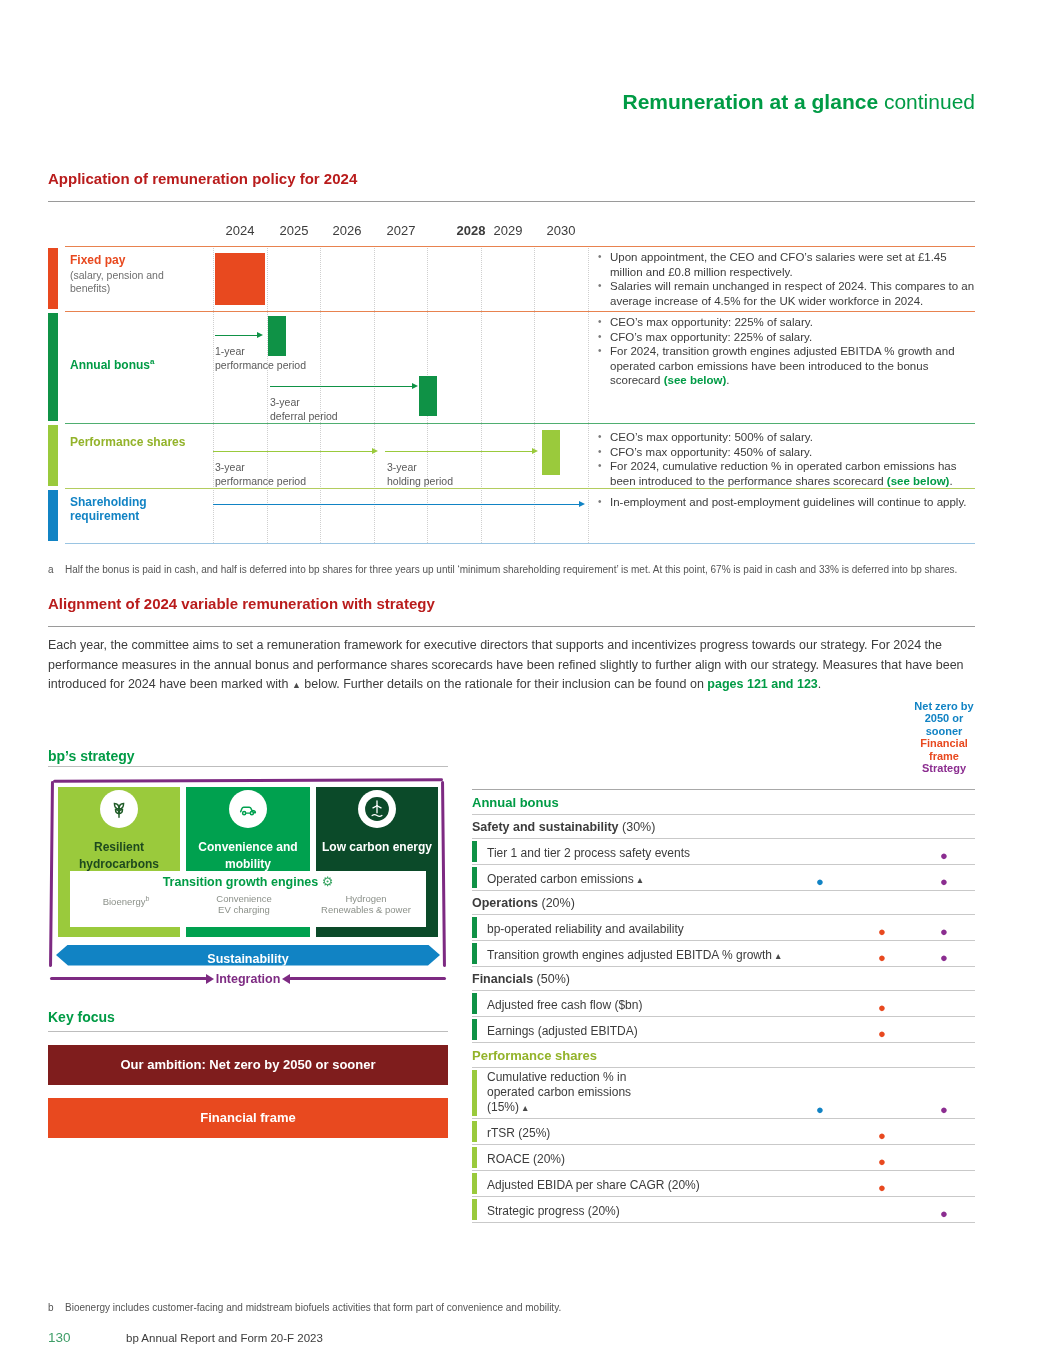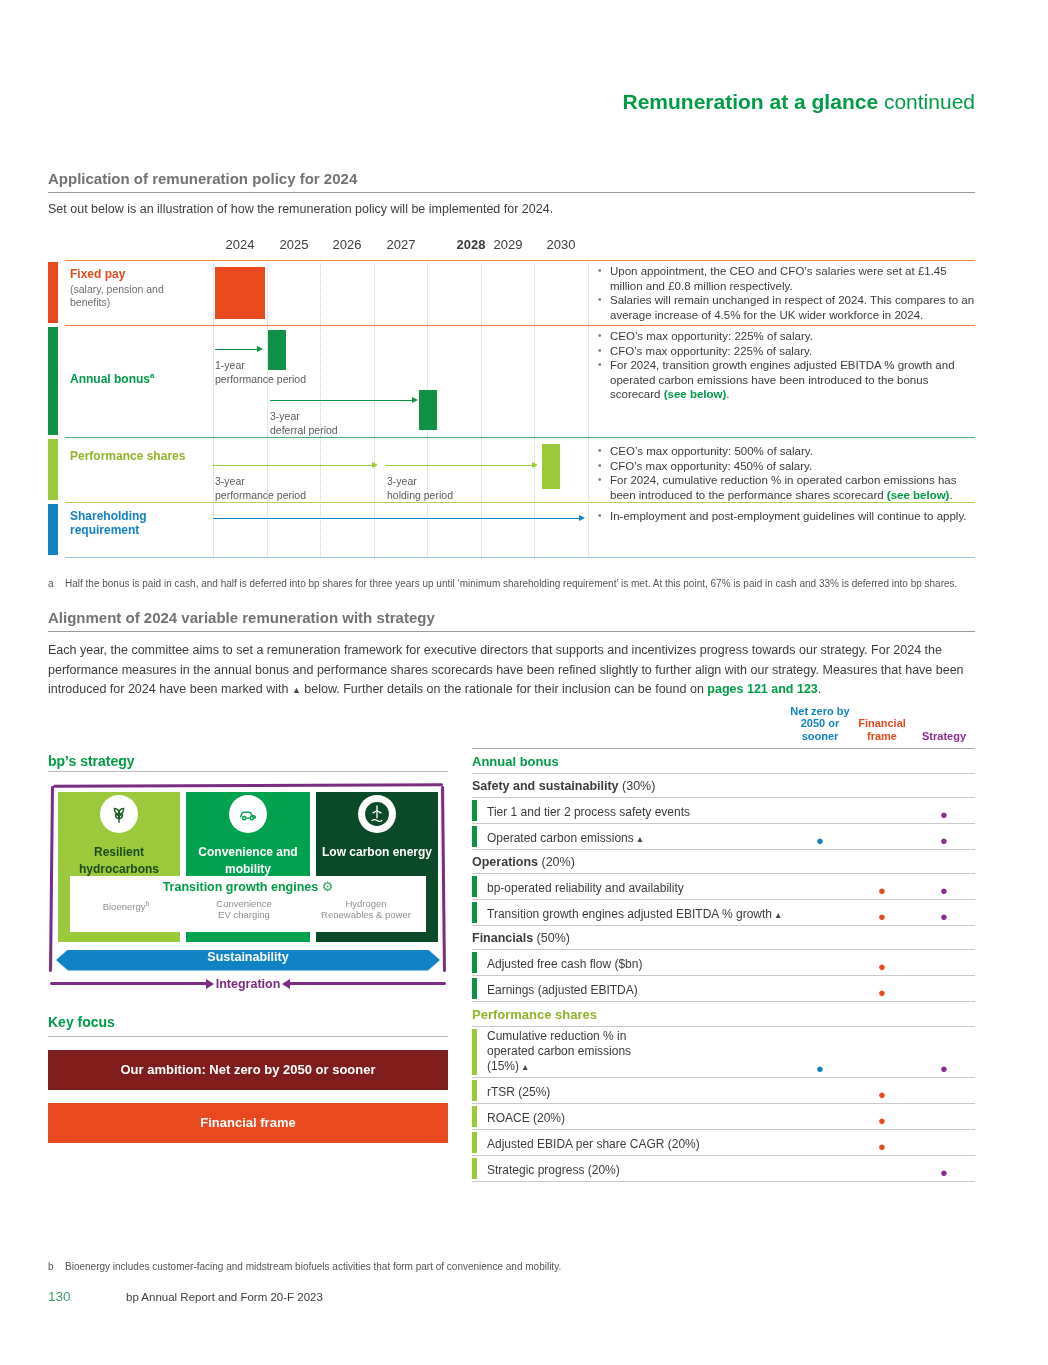--- a/index.html
+++ b/index.html
@@ -7,22 +7,22 @@
   .page {
     position:relative; width:1048px; height:1365px; margin:0 auto; background:#ffffff;
     font-family:"Liberation Sans", sans-serif; color:#3c3c3c; overflow:hidden;
   }
   .content { padding:90px 73px 0 48px; }
 
   
   .doc-title { font-size:21px; font-weight:bold; color:#009b45;text-align:right; }
   .doc-title .suffix { font-weight:normal; }
   .sec-head {
-    font-size:15px; font-weight:bold; color:#737373;
-    padding-bottom:5px; border-bottom:1px solid #9a9a9a;
+    font-size:15px; font-weight:bold; color:#b91c1c;
+    padding-bottom:14px; border-bottom:1px solid #9a9a9a;
   }
   .intro { font-size:12.5px; margin-top:9px; color:#3c3c3c; }
 
   
   .timeline { position:relative; height:330px; margin-top:21px; }
   .tl-year { position:absolute; top:0; width:54px; text-align:center; font-size:13px; color:#3c3c3c; }
   .vline { position:absolute; top:23px; height:297px; width:0; border-left:1px dotted #cfcfcf; }
   .hline { position:absolute; left:17px; width:910px; height:1px; }
   .rowbar { position:absolute; left:0; width:10px; }
   .tl-label { position:absolute; left:22px; width:135px; font-size:12px; font-weight:bold; line-height:14px; }
@@ -60,32 +60,32 @@
   .pillar-name { position:absolute; left:0; right:0; top:52px; text-align:center; font-size:12px; font-weight:bold; line-height:17px; }
   .icon-circle { position:absolute; left:50%; transform:translateX(-50%); top:3px; width:38px; height:38px; background:#fff; border-radius:50%; display:flex; align-items:center; justify-content:center; }
   .white-band { position:absolute; left:22px; top:96px; width:356px; height:56px; background:#fff; z-index:2; text-align:center; }
   .tge-title { font-size:12.5px; font-weight:bold; color:#009b45; margin-top:3px; }
   .gear { font-size:13px; font-weight:normal; color:#3aa564; }
   .engines { display:flex; margin-top:4px; }
   .engine { font-size:9.5px; color:#8c918a; line-height:11.5px; }
   .engine sup { font-size:7px; }
   .sus-arrow { position:absolute; left:8px; top:170px; width:384px; height:21px; background:#1183c4;
     clip-path:polygon(12px 0, calc(100% - 12px) 0, 100% 50%, calc(100% - 12px) 100%, 12px 100%, 0 50%);
-    display:flex; align-items:flex-start; justify-content:center; color:#fff; font-size:12.5px; font-weight:bold; }
+    display:flex; align-items:flex-end; justify-content:center; color:#fff; font-size:12.5px; font-weight:bold; }
   .integration { position:absolute; left:2px; right:2px; top:197px; display:flex; align-items:center; }
   .int-line { flex:1; height:3px; background:#7d2a82; border-radius:2px; position:relative; }
   .int-line.l:after { content:""; position:absolute; right:-7px; top:-3.5px; border-left:8px solid #7d2a82; border-top:5px solid transparent; border-bottom:5px solid transparent; }
   .int-line.r:after { content:""; position:absolute; left:-7px; top:-3.5px; border-right:8px solid #7d2a82; border-top:5px solid transparent; border-bottom:5px solid transparent; }
   .int-text { color:#7d2a82; font-size:12.5px; font-weight:bold; margin:0 9px; }
 
   .keyfocus-head { margin-top:16px; font-size:14px; font-weight:bold; color:#009b45; padding-bottom:6px; border-bottom:1px solid #bdbdbd; }
   .kf-bar { height:40px; display:flex; align-items:center; justify-content:center; color:#fff; font-size:13px; font-weight:bold; }
 
   
-  .sc-headers { display:flex; justify-content:flex-end; align-items:flex-end; padding-bottom:6px; border-bottom:1px solid #a8a8a8; min-height:44px; }
+  .sc-headers { display:flex; justify-content:flex-end; align-items:flex-end; padding-bottom:14px; border-bottom:1px solid #a8a8a8; min-height:44px;flex-direction:column; }
   .sc-h { width:62px; text-align:center; font-size:11px; font-weight:bold; line-height:12.5px; }
   .sc-h.netzero { color:#1183c4; }
   .sc-h.financial { color:#e8491f; }
   .sc-h.strategy { color:#8b2d90; }
   .sc-row { border-bottom:1px solid #c9c9c9; }
   .group-row { padding:5px 0 4px; font-size:13px; font-weight:bold; }
   .group-row.g-green { color:#009b45; }
   .group-row.g-lime { color:#93b32a; }
   .section-row { padding:5px 0 4px; font-size:12.5px; }
   .section-row b { font-weight:bold; }
@@ -108,21 +108,20 @@
 </style>
 </head>
 <body>
 
 <div class="page">
 <div class="content">
 
   <div class="doc-title"><span>Remuneration at a glance</span><span class="suffix"> continued</span></div>
 
   <div class="sec-head" style="margin-top:56px;">Application of remuneration policy for 2024</div>
-  <div class="intro">Set out below is an illustration of how the remuneration policy will be implemented for 2024.</div>
 
   <div class="timeline">
 
     <div class="tl-year" style="left:165px;">2024</div>
     <div class="tl-year" style="left:219px;">2025</div>
     <div class="tl-year" style="left:272px;">2026</div>
     <div class="tl-year" style="left:326px;">2027</div>
     <div class="tl-year" style="left:396px;font-weight:bold;">2028</div>
     <div class="tl-year" style="left:433px;">2029</div>
     <div class="tl-year" style="left:486px;">2030</div>

